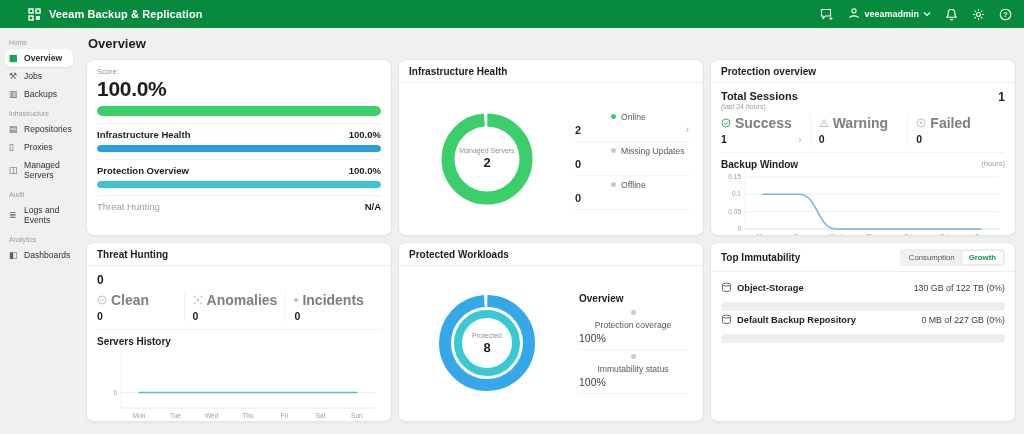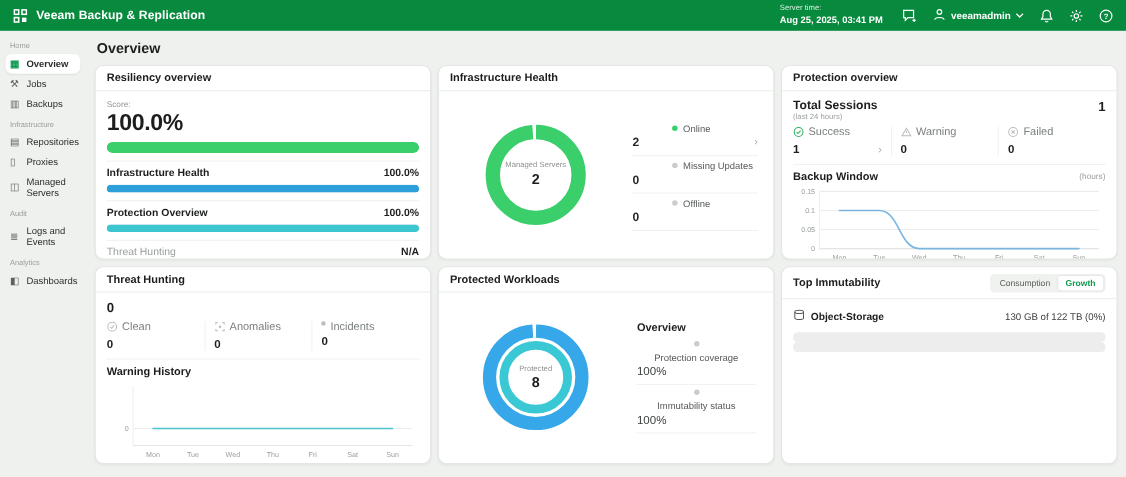--- a/index.html
+++ b/index.html
@@ -4,21 +4,21 @@
 <style>
   * { box-sizing: border-box; margin: 0; padding: 0; }
   html,body { width:1024px; height:434px; }
   body {
     font-family: "Liberation Sans", sans-serif;
     background:#eff1ef; color:#1c1e1d; overflow:hidden;
   }
   
   .topbar { height:28px; background:#088a3e; display:flex; align-items:center;
     justify-content:space-between; padding:0 12px; color:#fff; }
-  .tb-left { display:flex; gap:8px; }
+  .tb-left { display:flex; gap:8px;margin-left:16px; }
   .logo { display:inline-flex; }
   .app-title { font-size:11px; font-weight:bold; letter-spacing:.1px; }
   .tb-right { display:flex; align-items:center; gap:14px; }
   .server-time { text-align:left; line-height:1.25; margin-right:4px; }
   .server-time .st-label { font-size:7px; opacity:.85; display:block; }
   .server-time .st-value { font-size:8.5px; font-weight:bold; display:block; }
   .tb-icon { display:inline-flex; align-items:center; cursor:pointer; }
   .user-menu { display:flex; align-items:center; gap:4px; font-size:9px; font-weight:bold; cursor:pointer; }
   
   .layout { display:flex; height:406px; }
@@ -65,21 +65,21 @@
     font-size:11px; font-weight:bold; margin-top:2px; color:#262927; }
   .chev { color:#a9aeab; font-size:10px; font-weight:normal; }
   
   .sess-head { display:flex; justify-content:space-between; align-items:flex-start; }
   .sess-title { font-size:11px; font-weight:bold; }
   .sess-sub { font-size:7px; color:#9aa09d; margin-top:1px; }
   .sess-total { font-size:12px; font-weight:bold; }
   .stats-row { display:flex; margin-top:5px; padding-bottom:7px; border-bottom:1px solid #f0f1f0; }
   .stat { flex:1; padding:0 8px; border-left:1px solid #f0f1f0; cursor:pointer; }
   .stat:first-child { padding-left:0; border-left:none; }
-  .stat-top { display:flex; gap:4px; font-size:10px; color:#7b817d; }
+  .stat-top { display:flex; align-items:center; gap:4px; font-size:14px; color:#7b817d;font-weight:bold; }
   .stat-val { display:flex; justify-content:space-between; align-items:center;
     font-size:10.5px; font-weight:bold; margin-top:2px; }
   .chart-head { display:flex; justify-content:space-between; margin-top:6px; }
   .chart-title { font-size:10px; font-weight:bold; }
   .chart-unit { font-size:7.5px; color:#9aa09d; }
   svg text { font-family:"Liberation Sans", sans-serif; }
   
   .pw-right { flex:1; margin:0 6px 0 42px; }
   .pw-title { font-size:10px; font-weight:bold; margin-bottom:2px; }
   .pw-item { padding:4px 0 5px 0; border-bottom:1px solid #f0f1f0; }
@@ -110,24 +110,20 @@
         <rect x="1" y="1" width="4" height="4"></rect>
             <rect x="8" y="1" width="4" height="4"></rect>
         <rect x="1" y="8" width="4" height="4"></rect>
           </g>
         <rect x="8" y="8" width="4" height="4" fill="#fff"></rect>
         </svg>
     </span>
     <span class="app-title">Veeam Backup &amp; Replication</span>
   </div>
   <div class="tb-right">
-    <div class="server-time">
-      <span class="st-label">Server time:</span>
-      <span class="st-value">Aug 25, 2025, 03:41 PM</span>
-    </div>
     <span class="tb-icon">
       <svg width="14" height="13" viewBox="0 0 14 13" fill="none" stroke="#fff" stroke-width="1.1">
         <path d="M1.5 1.5 h9 v6.5 h-5 l-2.5 2.5 v-2.5 h-1.5 z"></path>
         <path d="M11 9 v3 M9.5 10.5 h3"></path>
         </svg>
     </span>
     <div class="user-menu">
       <span>
         <svg width="12" height="12" viewBox="0 0 12 12" fill="none" stroke="#fff" stroke-width="1.1">
           <circle cx="6" cy="3.8" r="2.1"></circle>
@@ -201,23 +197,20 @@
       <span class="side-icon">◧</span>
       <span>Dashboards</span>
     </div>
   </nav>
 
   <main class="main">
     <h1 class="page-title">Overview</h1>
     <div class="grid">
 
       <section class="panel h1">
-        <div class="panel-header">
-            <span>Resiliency overview</span>
-          </div>
         <div class="panel-body">
           <div class="score-label">Score:</div>
           <div class="score-value">100.0%</div>
           <div class="score-bar">
               <div class="score-fill" style="width: 100%; background: rgb(59, 207, 108);"></div>
             </div>
           <div class="res-row">
             <div class="res-head">
               <span class="res-label">Infrastructure Health</span>
               <span class="res-value">100.0%</span>
@@ -419,21 +412,21 @@
               <div class="stat-top">
                 <span class="incident-dot"></span>
                 <span>Incidents</span>
               </div>
               <div class="stat-val">
                   <span>0</span>
                 </div>
             </div>
           </div>
           <div class="chart-head">
-            <span class="chart-title">Warning History</span>
+            <span class="chart-title">Servers History</span>
           </div>
           <svg viewBox="0 0 284 74" width="284" height="74">
               <line x1="24" y1="45.57142857142857" x2="278" y2="45.57142857142857" stroke="#ebedec" stroke-width="1"></line>
               <text x="20" y="47.57142857142857" text-anchor="end" font-size="6.5" fill="#9aa09d">0</text>
               <line x1="24" y1="61" x2="278" y2="61" stroke="#e4e6e5" stroke-width="1"></line>
               <line x1="24" y1="7" x2="24" y2="61" stroke="#eef0ee" stroke-width="1"></line>
               <text x="42.14285714285714" y="71" text-anchor="middle" font-size="6.5" fill="#9aa09d">Mon</text>
               <text x="78.42857142857143" y="71" text-anchor="middle" font-size="6.5" fill="#9aa09d">Tue</text>
               <text x="114.71428571428571" y="71" text-anchor="middle" font-size="6.5" fill="#9aa09d">Wed</text>
               <text x="151" y="71" text-anchor="middle" font-size="6.5" fill="#9aa09d">Thu</text>
@@ -502,20 +495,32 @@
                 </span>
                 <span class="repo-name">Object-Storage</span>
               </span>
               <span class="repo-usage">130 GB of 122 TB (0%)</span>
             </div>
             <div class="repo-bar">
                 <div style="width: 0%;"></div>
               </div>
           </div>
           <div class="repo">
+            <div class="repo-head">
+              <span class="repo-name-wrap">
+                <span>
+                  <svg width="11" height="11" viewBox="0 0 12 12" fill="none" stroke="#555a57" stroke-width="1">
+                      <ellipse cx="6" cy="2.8" rx="4.3" ry="1.6"></ellipse>
+                      <path d="M1.7 2.8 v6 a4.3 1.6 0 0 0 8.6 0 v-6"></path>
+                    </svg>
+                </span>
+                <span class="repo-name">Default Backup Repository</span>
+              </span>
+              <span class="repo-usage">0 MB of 227 GB (0%)</span>
+            </div>
             <div class="repo-bar">
                 <div style="width: 0%;"></div>
               </div>
           </div>
         </div>
       </section>
 
     </div>
   </main>
 </div>

